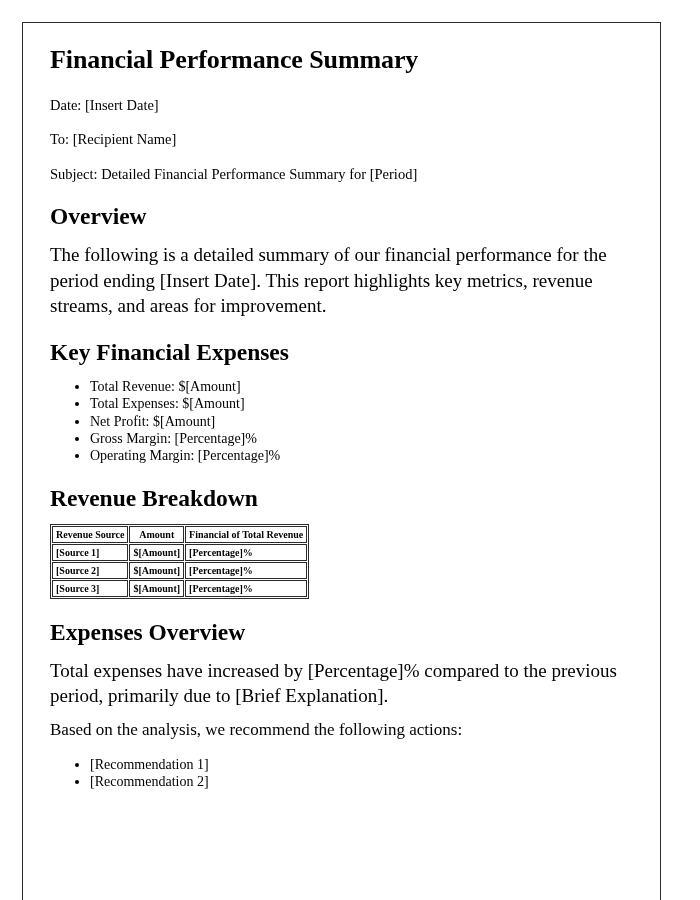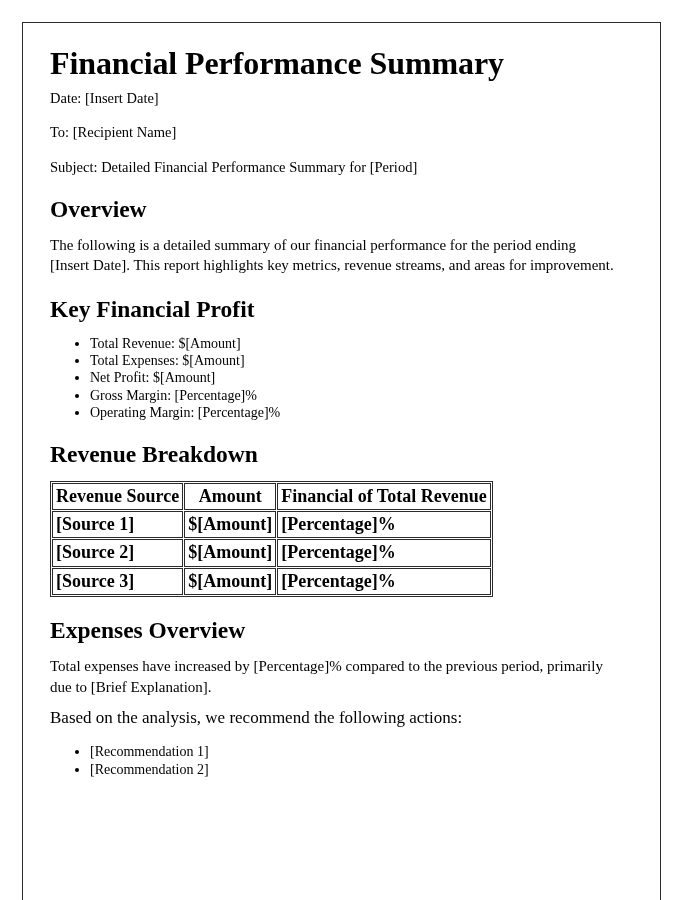--- a/index.html
+++ b/index.html
@@ -30,43 +30,43 @@
     background: #ffffff;
     overflow: hidden;
   }
 
   .page-body {
     padding: 22px 26px 0 27px;
   }
 
   
   .doc-title {
-    font-size: 32px;
+    font-size: 26px;
     font-weight: bold;
     line-height: 1.18;
-    margin: 0 0 6px 0;
+    margin: 0 0 20px 0;
     letter-spacing: -0.1px;
   }
 
   .section-heading {
     font-size: 23.5px;
     font-weight: bold;
     line-height: 1.2;
     margin: 19px 0 12px 0;
   }
 
   
   p.meta-line {
     font-size: 14.5px;
     line-height: 1.25;
     margin: 0 0 16.5px 0;
   }
 
   p.body-text {
-    font-size: 15px;
+    font-size: 19px;
     line-height: 1.34;
     margin: 0 0 6px 0;
     max-width: 567px;
   }
 
   p.lead-in {
     font-size: 17px;
     line-height: 1.34;
     margin: 10px 0 14px 0;
   }
@@ -84,21 +84,21 @@
     margin: 0;
     padding: 0;
   }
 
   
   table.revenue-table {
     border-collapse: separate;
     border-spacing: 1px;
     border: 1px solid #2b2b2b;
     margin: 0 0 6px 0;
-    font-size: 18px;
+    font-size: 10px;
   }
 
   table.revenue-table th,
   table.revenue-table td {
     border: 1px solid #2b2b2b;
     padding: 1px 3px;
     line-height: 1.3;
     white-space: nowrap;
   }
 
@@ -123,21 +123,21 @@
 
     <h1 class="doc-title">Financial Performance Summary</h1>
 
     <p class="meta-line">Date: [Insert Date]</p>
     <p class="meta-line">To: [Recipient Name]</p>
     <p class="meta-line">Subject: Detailed Financial Performance Summary for [Period]</p>
 
     <h2 class="section-heading">Overview</h2>
     <p class="body-text">The following is a detailed summary of our financial performance for the period ending [Insert Date]. This report highlights key metrics, revenue streams, and areas for improvement.</p>
 
-    <h2 class="section-heading">Key Financial Profit</h2>
+    <h2 class="section-heading">Key Financial Expenses</h2>
     <ul class="doc-list">
       <li>Total Revenue: $[Amount]</li>
       <li>Total Expenses: $[Amount]</li>
       <li>Net Profit: $[Amount]</li>
       <li>Gross Margin: [Percentage]%</li>
       <li>Operating Margin: [Percentage]%</li>
     </ul>
 
     <h2 class="section-heading">Revenue Breakdown</h2>
     <table class="revenue-table">

